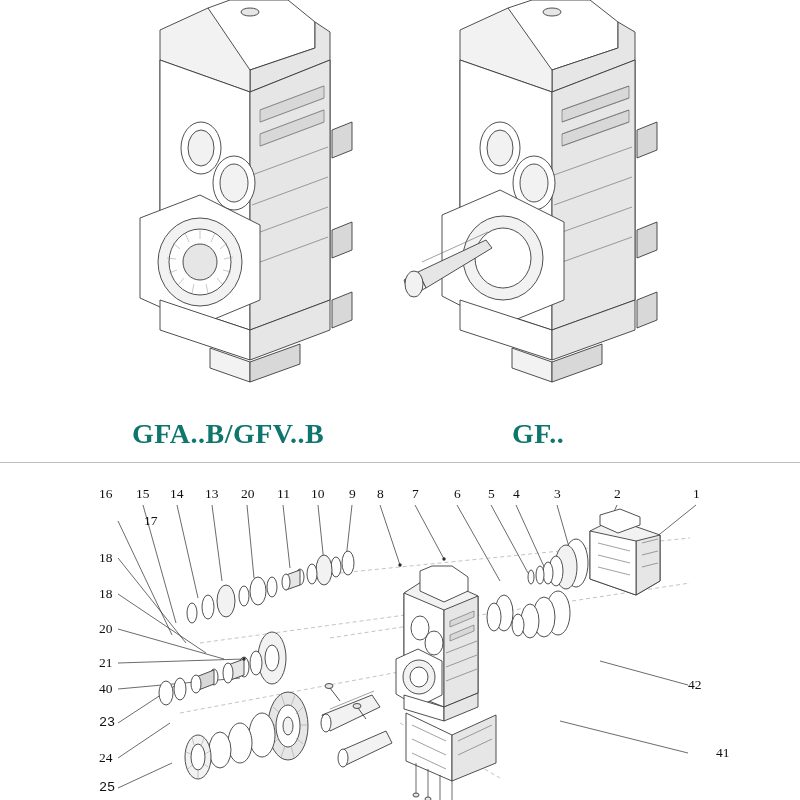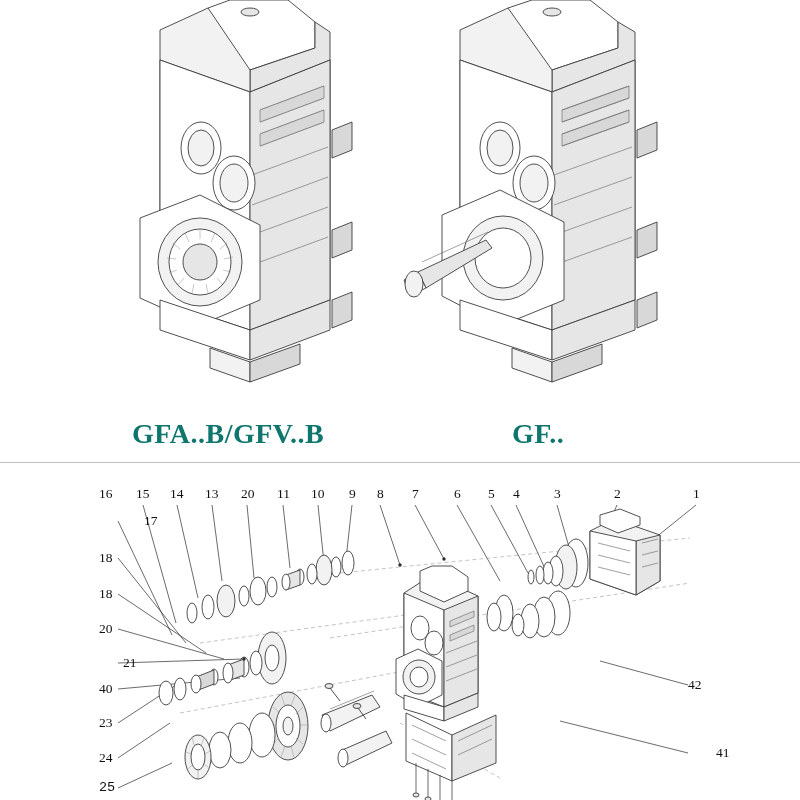--- a/index.html
+++ b/index.html
@@ -444,23 +444,23 @@
     <div class="callout" style="left:488px; top:24px;">5</div>
     <div class="callout" style="left:513px; top:24px;">4</div>
     <div class="callout" style="left:554px; top:24px;">3</div>
     <div class="callout" style="left:614px; top:24px;">2</div>
     <div class="callout" style="left:693px; top:24px;">1</div>
 
     <div class="callout" style="left:99px; top:51px;margin-left:45px;">17</div>
     <div class="callout" style="left:99px; top:88px;">18</div>
     <div class="callout" style="left:99px; top:124px;">18</div>
     <div class="callout" style="left:99px; top:159px;">20</div>
-    <div class="callout" style="left:99px; top:193px;margin-left:24px;">21</div>
+    <div class="callout" style="left:99px; top:193px;">21</div>
     <div class="callout" style="left:99px; top:219px;">40</div>
-    <div class="callout" style="left:99px; top:253px;">23</div>
+    <div class="callout" style="left:99px; top:253px;font-family:Liberation Mono, monospace;">23</div>
     <div class="callout" style="left:99px; top:288px;">24</div>
     <div class="callout" style="left:99px; top:318px;font-family:Liberation Mono, monospace;">25</div>
 
     <div class="callout" style="left:688px; top:215px;text-align:center;">42</div>
     <div class="callout" style="left:688px; top:283px;margin-left:28px;">41</div>
   </div>
 
 </div>
 
 </body></html>

